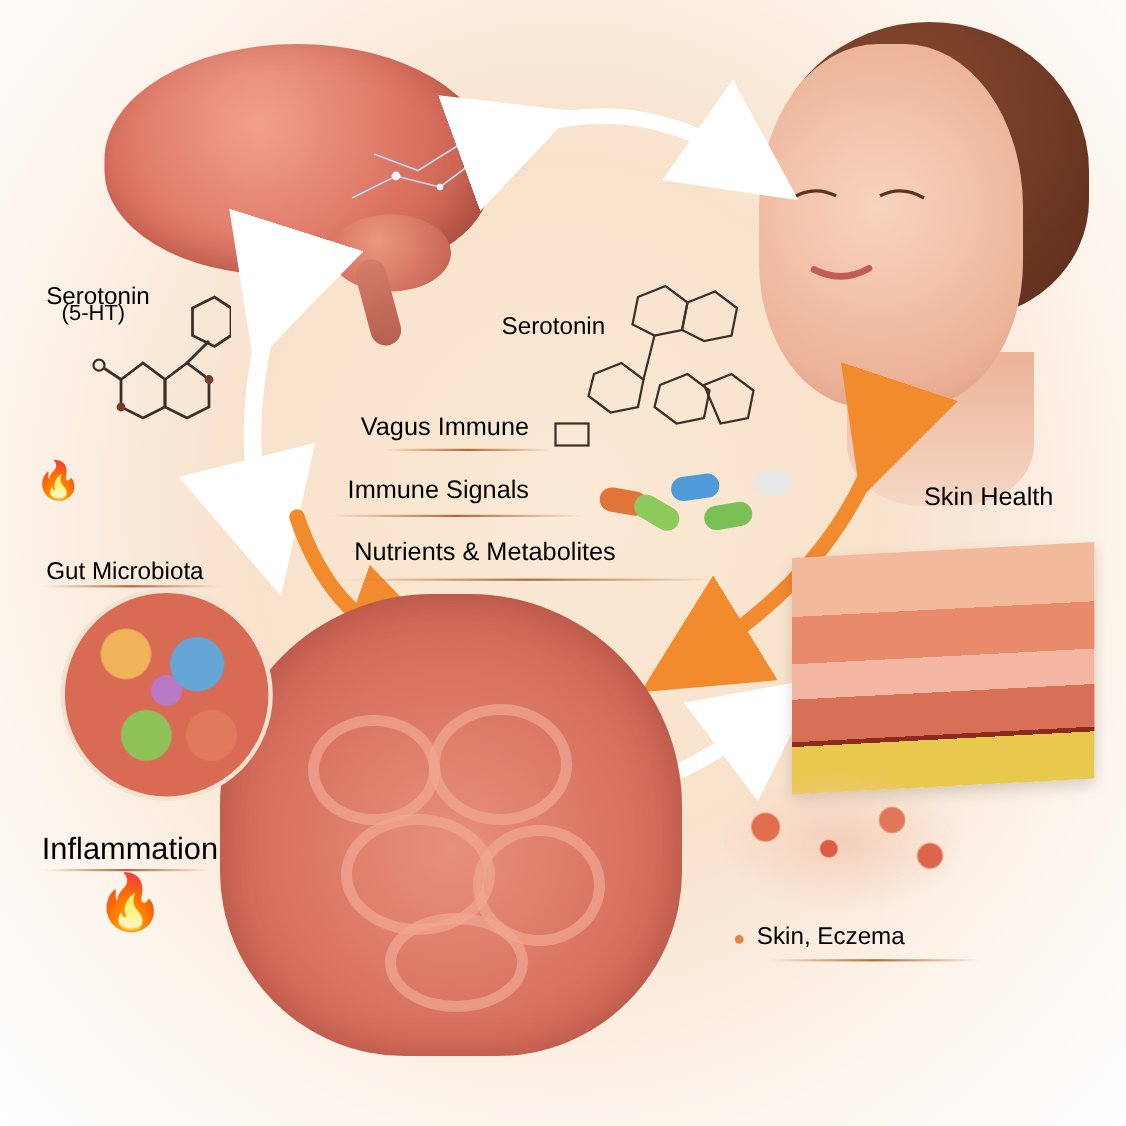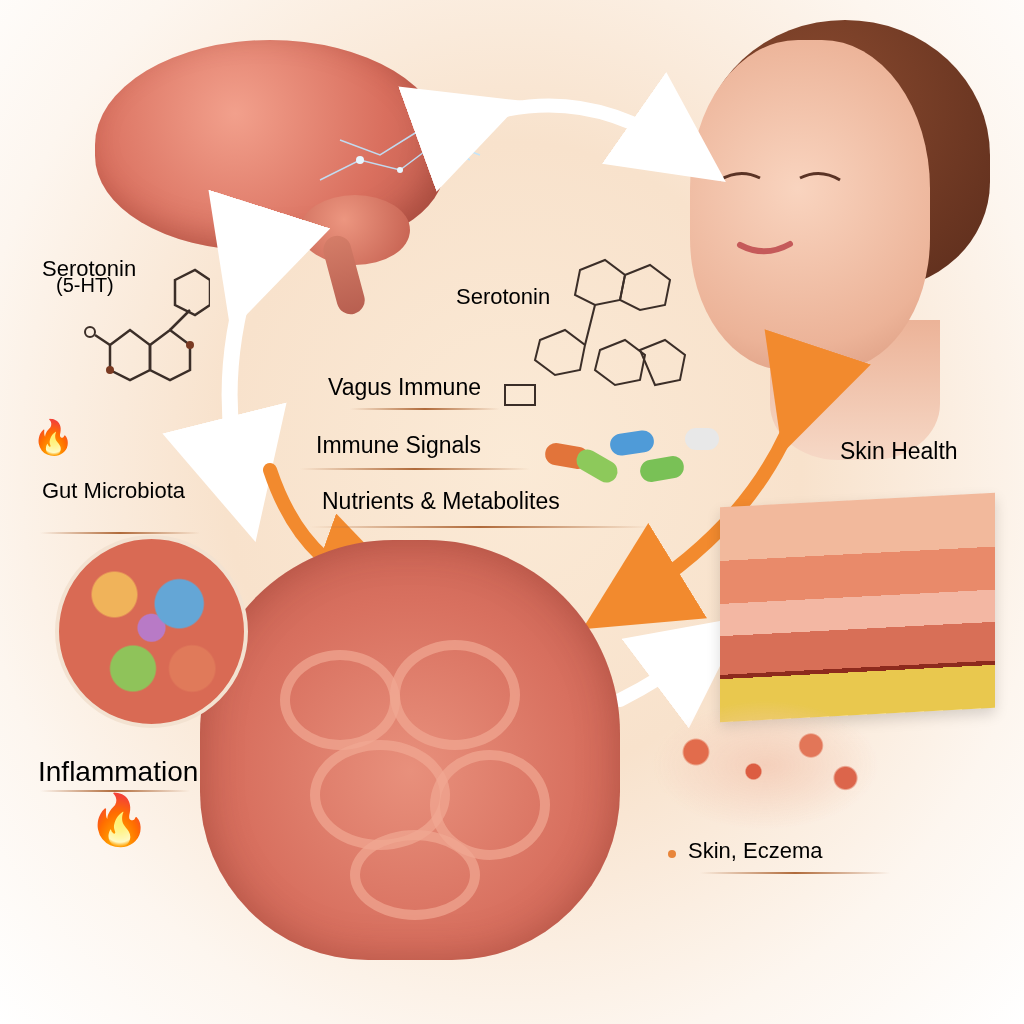--- a/index.html
+++ b/index.html
@@ -143,21 +143,21 @@
 <div class="uline" style="left:350px;top:408px;width:150px"></div>
 
 <div class="label" style="left:316px;top:432px">Immune Signals</div>
 <div class="uline" style="left:300px;top:468px;width:230px"></div>
 
 <div class="label" style="left:322px;top:488px">Nutrients &amp; Metabolites</div>
 <div class="uline" style="left:310px;top:526px;width:340px"></div>
 
 <div class="label" style="left:840px;top:438px;font-size:23px">Skin Health</div>
 
-<div class="label" style="left:42px;top:478px;font-size:22px">Gut Microbiota</div>
+<div class="label" style="left:42px;top:506px;font-size:22px">Gut Microbiota</div>
 <div class="uline" style="left:40px;top:532px;width:160px"></div>
 
 <div class="label" style="left:38px;top:756px;font-size:28px">Inflammation</div>
 <div class="uline" style="left:40px;top:790px;width:150px"></div>
 
 <div class="dot" style="left:668px;top:850px"></div>
 <div class="label" style="left:688px;top:838px;font-size:22px">Skin, Eczema</div>
 <div class="uline" style="left:700px;top:872px;width:190px"></div>
 
 </body></html>

